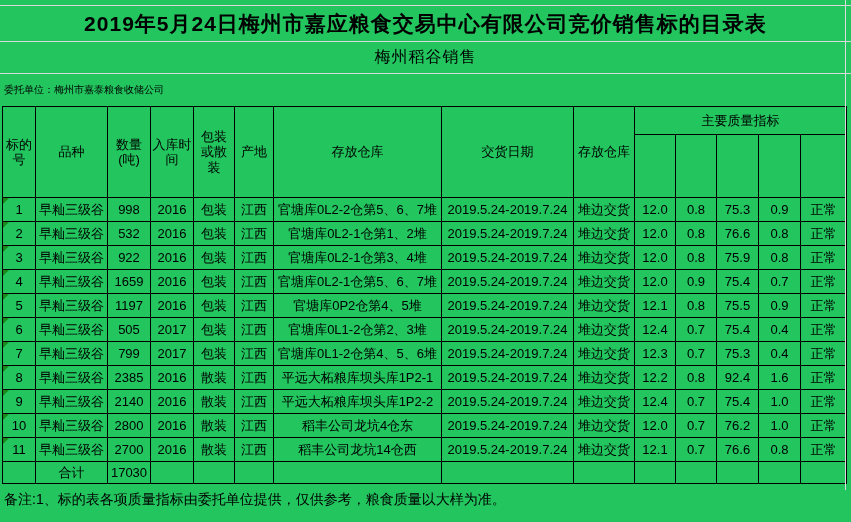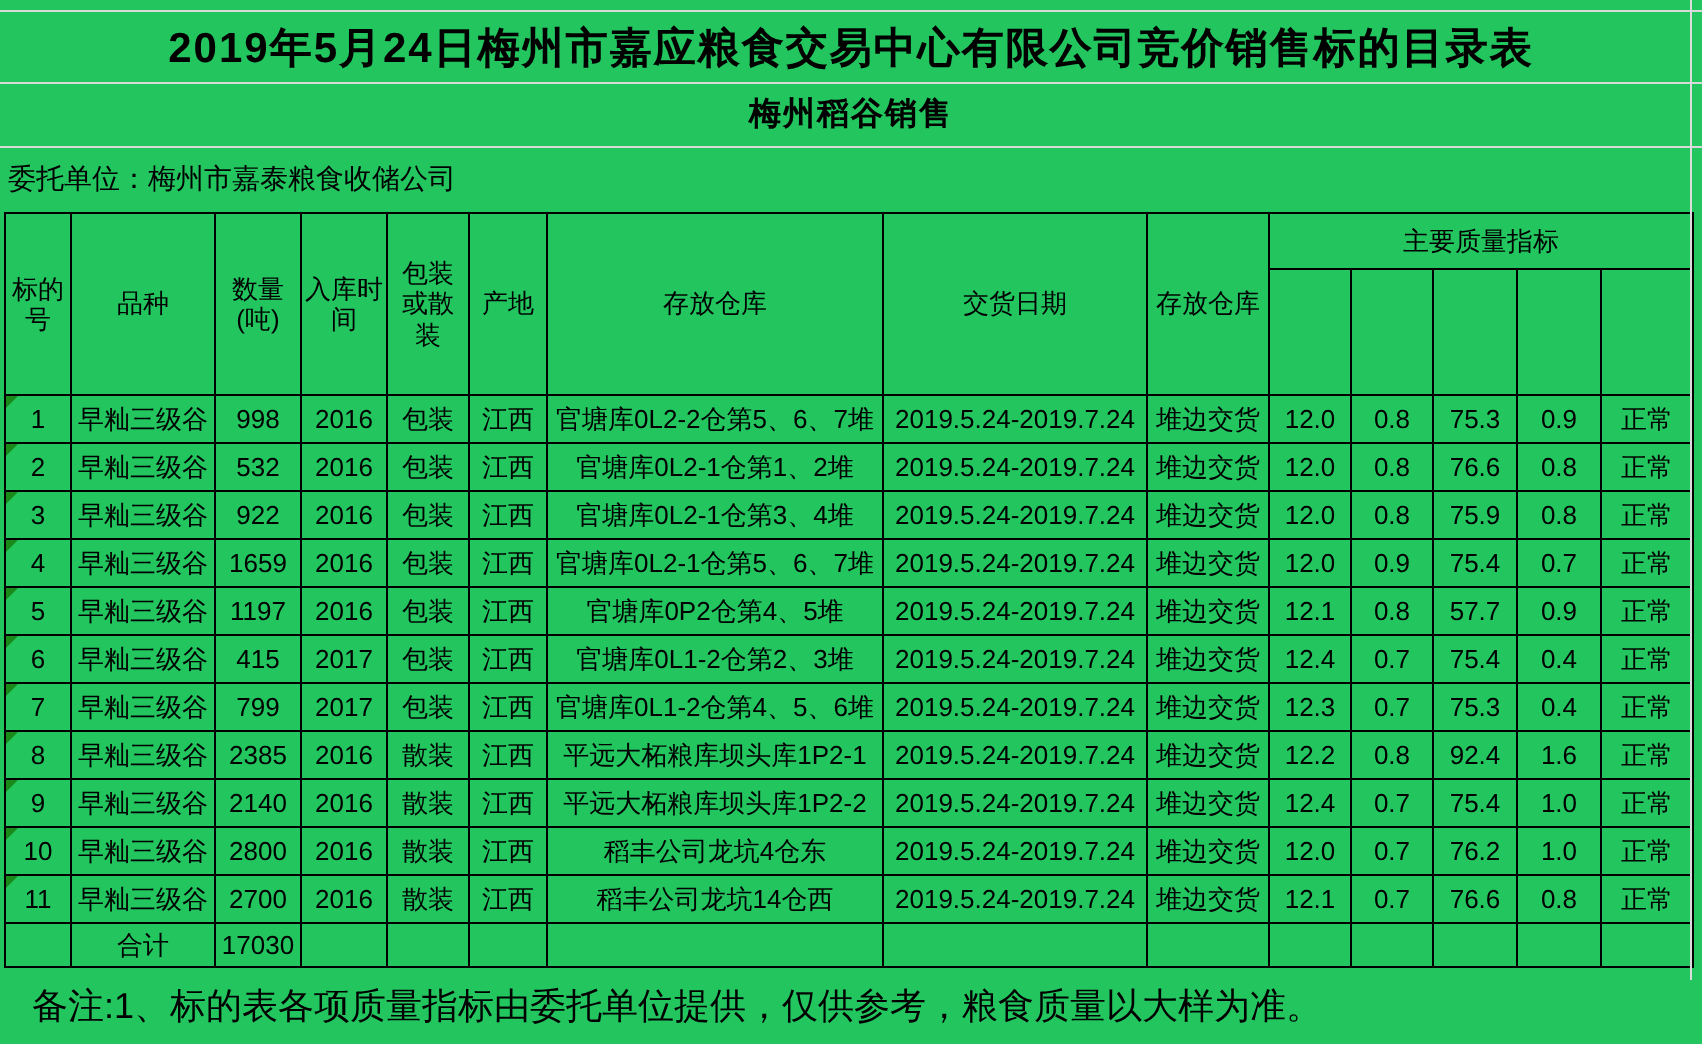--- a/index.html
+++ b/index.html
@@ -30,28 +30,28 @@
     display:flex; align-items:center; justify-content:center;
     font-size:21px;
     font-weight:bold;
     letter-spacing:1px;
   }
   .subtitle-row {
     height:32px;
     border-bottom:1px solid #d9d9d9;
     display:flex; align-items:center; justify-content:center;
     font-size:16px;
-    font-weight:bold;
+    font-weight:normal;
     letter-spacing:1px;
   }
   .consignor-row {
     height:32px;
     display:flex; align-items:center;
     padding-left:4px;
-    font-size:14px;
+    font-size:10px;
     text-align:center;
   }
   table.catalog {
     border-collapse:collapse;
     table-layout:fixed;
     width:843px;
     margin-left:2px;
   }
   .catalog th, .catalog td {
     border:1px solid #000;
@@ -72,22 +72,22 @@
   td.bid::before {
     content:"";
     position:absolute;
     top:0; left:0;
     width:0; height:0;
     border-top:6px solid var(--marker-green,#1a8a1a);
     border-right:6px solid transparent;
   }
   .note-row {
     margin-top:7px;
-    padding-left:16px;
-    font-size:18px;
+    padding-left:4px;
+    font-size:14px;
   }
 </style>
 </head>
 <body>
 
 <div class="sheet">
   <div class="grid-right"></div>
 
   <div class="title-row">2019年5月24日梅州市嘉应粮食交易中心有限公司竞价销售标的目录表</div>
   <div class="subtitle-row">梅州稻谷销售</div>
@@ -201,28 +201,28 @@
           <td>早籼三级谷</td>
           <td>1197</td>
           <td>2016</td>
           <td>包装</td>
           <td>江西</td>
           <td>官塘库0P2仓第4、5堆</td>
           <td>2019.5.24-2019.7.24</td>
           <td>堆边交货</td>
           <td>12.1</td>
           <td>0.8</td>
-          <td>57.7</td>
+          <td>75.5</td>
           <td>0.9</td>
           <td>正常</td>
         </tr>
         <tr>
           <td class="bid">6</td>
           <td>早籼三级谷</td>
-          <td>415</td>
+          <td>505</td>
           <td>2017</td>
           <td>包装</td>
           <td>江西</td>
           <td>官塘库0L1-2仓第2、3堆</td>
           <td>2019.5.24-2019.7.24</td>
           <td>堆边交货</td>
           <td>12.4</td>
           <td>0.7</td>
           <td>75.4</td>
           <td>0.4</td>

